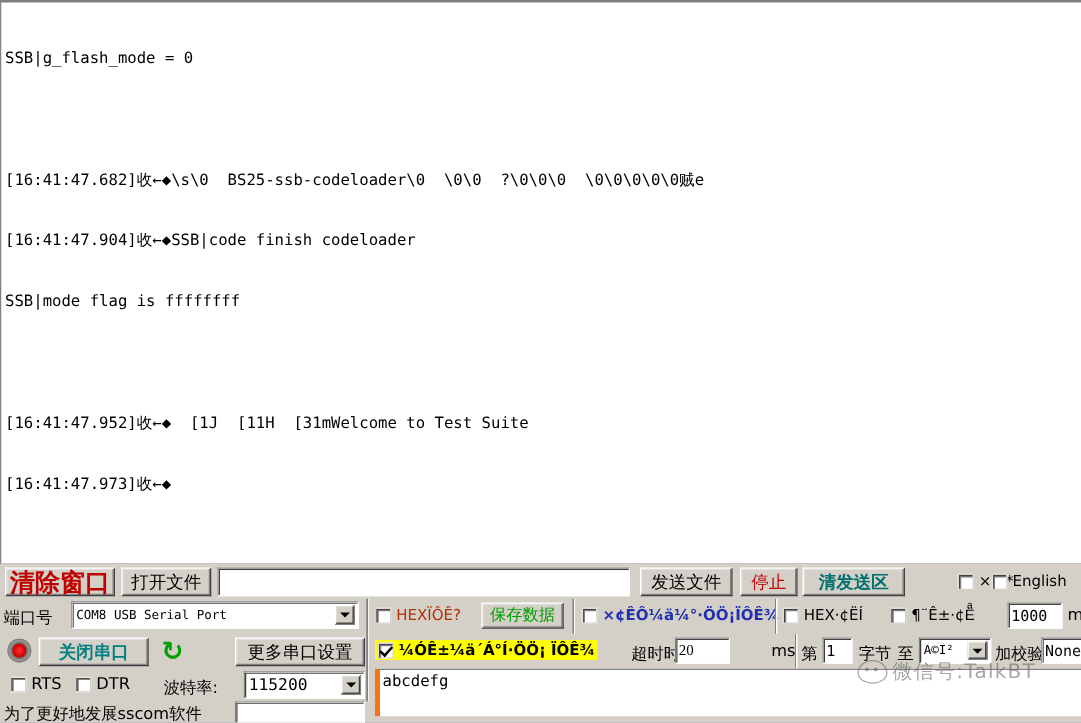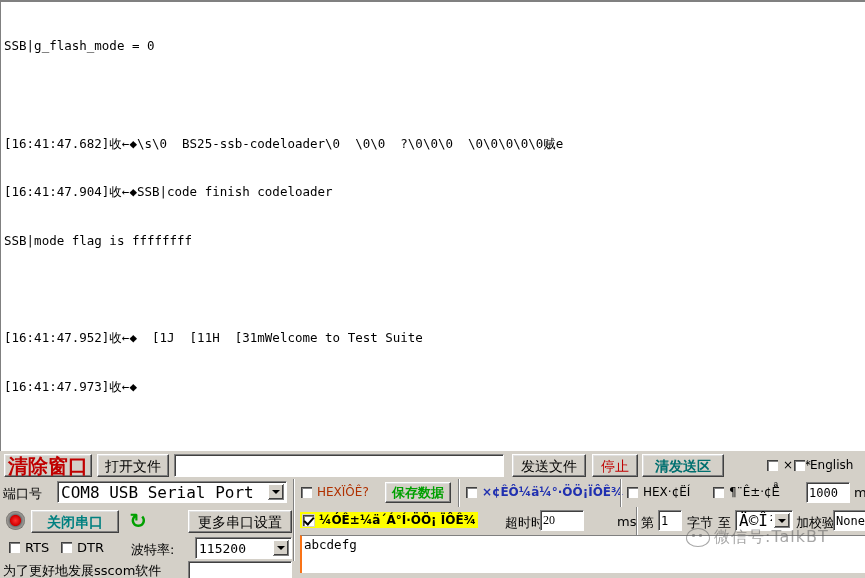--- a/index.html
+++ b/index.html
@@ -100,21 +100,21 @@
     box-shadow: inset 1px 1px 0 #404040;
     box-sizing: border-box;
     display: flex;
     align-items: center;
     overflow: hidden;
   }
   .win-combo .combo-text {
     flex: 1;
     padding-left: 3px;
     font-family: "DejaVu Sans Mono", "Liberation Mono", monospace;
-    font-size: 16px;
+    font-size: 10px;
     white-space: nowrap;
     overflow: hidden;
   }
   .combo-arrow {
     width: 16px;
     height: calc(100% - 4px);
     margin: 2px;
     background: #d4d0c8;
     box-shadow: inset -1px -1px 0 #808080, inset 1px 1px 0 #ffffff,
                 inset -2px -2px 0 #404040;
@@ -198,21 +198,21 @@
     font-family: "DejaVu Sans", "Liberation Sans", sans-serif;
     font-size: 13px;
     white-space: nowrap;
   }
   #port-label { position: absolute; left: 3px; top: 6px; }
   #port-combo { position: absolute; left: 57px; top: 2px; width: 230px; height: 22px; }
   #sep1 { position: absolute; left: 293px; top: 0px; height: 28px; width: 2px; }
   #hex-display-check { position: absolute; left: 300px; top: 6px; }
   #save-data-button {
     position: absolute; left: 385px; top: 3px; width: 66px; height: 21px;
-    color: #00a000; font-weight: bold; font-size: 13px;
+    color: #00a000; font-weight: normal; font-size: 13px;
   }
   #sep2 { position: absolute; left: 458px; top: 0px; height: 28px; width: 2px; }
   #timestamp-check { position: absolute; left: 465px; top: 6px; }
   #sep3 { position: absolute; left: 620px; top: 0px; height: 28px; width: 2px; }
   #hex-send-check { position: absolute; left: 626px; top: 6px; }
   #auto-send-check { position: absolute; left: 712px; top: 6px; }
   #send-period-field {
     position: absolute; left: 806px; top: 3px; width: 44px; height: 21px;
   }
   #ms-label { position: absolute; left: 854px; top: 6px; }
@@ -270,21 +270,21 @@
   #dtr-check { position: absolute; left: 60px; top: 5px; }
   #baud-label { position: absolute; left: 131px; top: 6px; }
   #baud-combo { position: absolute; left: 195px; top: 2px; width: 97px; height: 22px; }
   #sep6 { position: absolute; left: 293px; top: 0; height: 26px; width: 2px; }
 
   
   #send-textarea {
     position: absolute; left: 300px; top: 84px; width: 565px; height: 38px;
     background: #ffffff;
     border-top: 1px solid #808080;
-    border-left: 2px solid #f97316;
+    border-left: 4px solid #f97316;
     box-sizing: border-box;
     font-family: "DejaVu Sans Mono", "Liberation Mono", monospace;
     font-size: 12.5px;
     padding: 1px 0 0 2px;
     color: #000;
     overflow: hidden;
     white-space: pre;
   }
 
   

